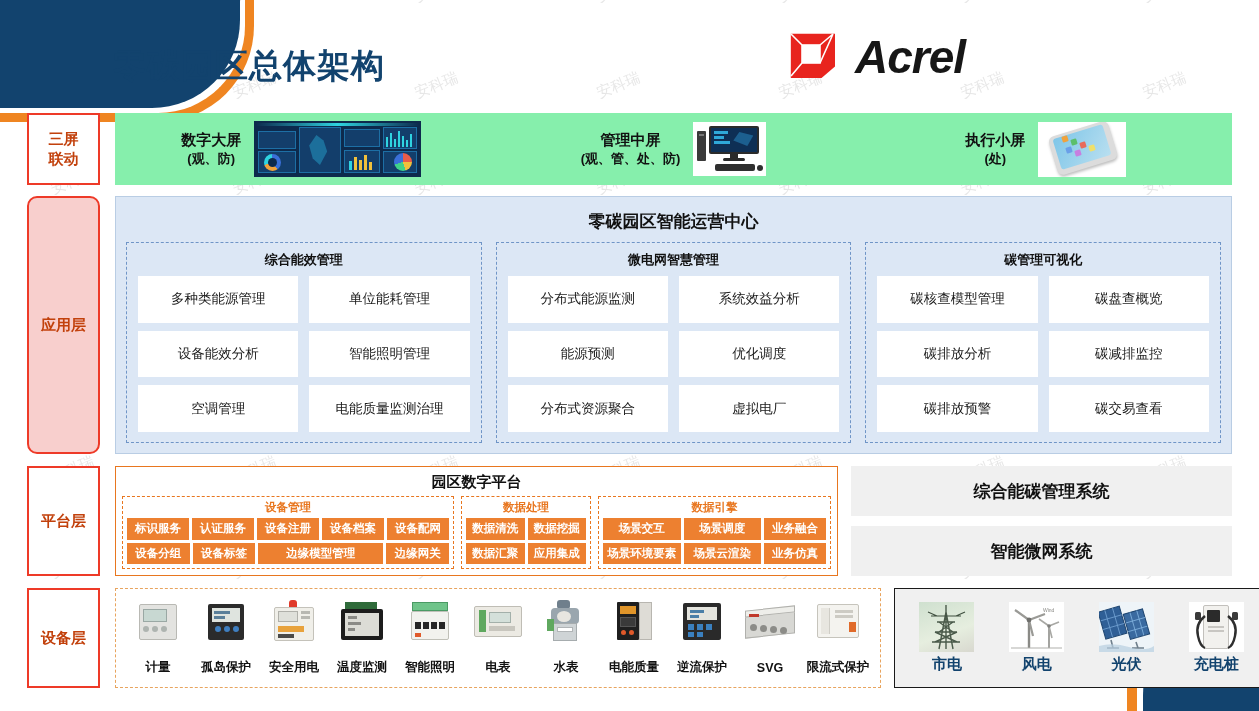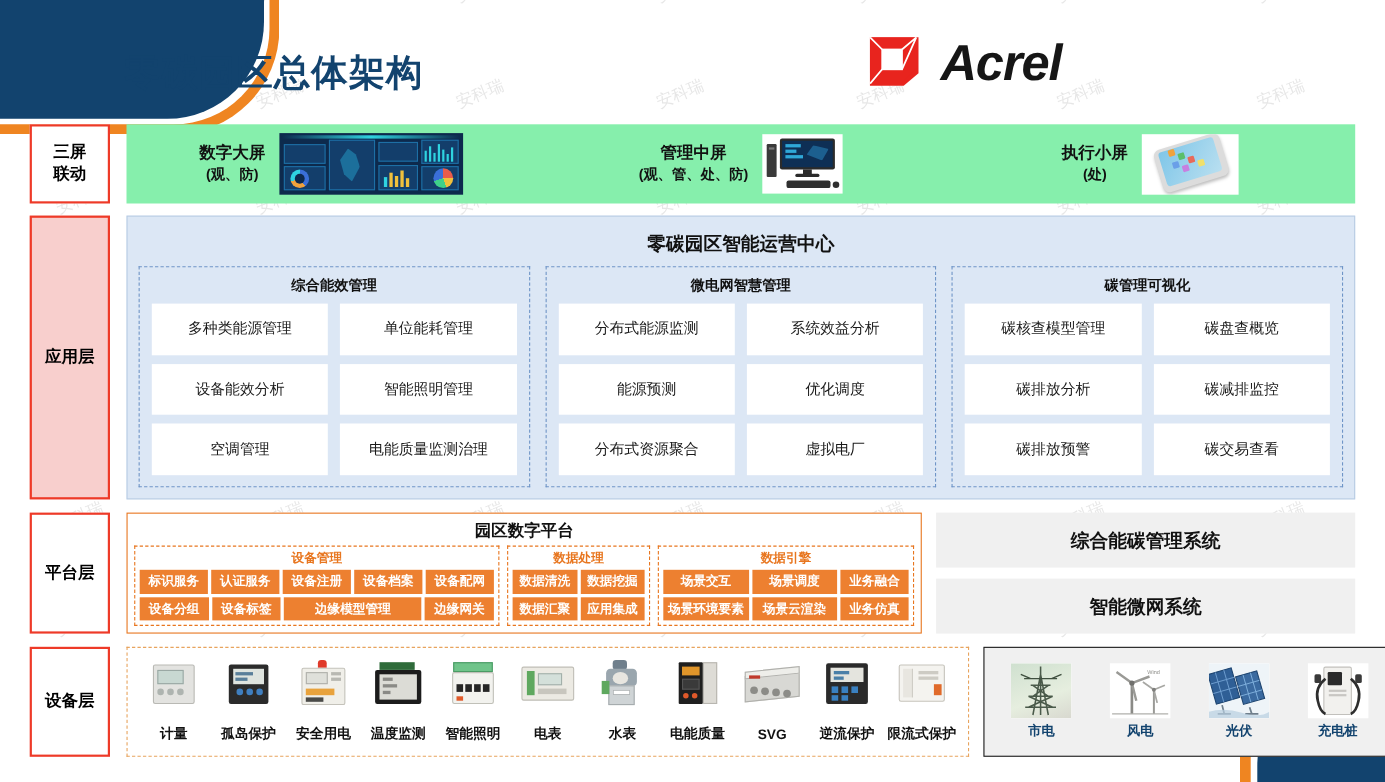--- a/index.html
+++ b/index.html
@@ -67,26 +67,26 @@
     letter-spacing: -1px; line-height: 48px;
   }
 
   
   .row { position: absolute; display: flex; align-items: stretch; z-index: 4; }
   .layer-label {
     border: 2px solid #ee3a28;
     background: #ffffff;
     display: flex; align-items: center; justify-content: center;
     text-align: center;
-    font-size: 15px; font-weight: bold; color: #000000;
+    font-size: 15px; font-weight: bold; color: #c2410c;
     line-height: 1.35;
     flex: 0 0 auto;
     width: 73px;
   }
-  .layer-label.pinkfill { background: #f8cfcd; }
+  .layer-label.pinkfill { background: #f8cfcd; border-radius: 10px; }
 
   
   #row-screens { left: 27px; top: 113px; width: 1205px; height: 72px; }
   .screens-band {
     flex: 1; margin-left: 15px;
     background: #86efac;
     display: flex; align-items: center;
   }
   .screen-item { flex: 1; display: flex; align-items: center; justify-content: center; gap: 13px; }
   .screen-caption { text-align: center; font-size: 15px; font-weight: bold; color: #111; line-height: 1.35; }
@@ -173,21 +173,21 @@
   .dev-pic { width: 54px; height: 44px; position: relative; }
   .dev-label { font-size: 12.5px; font-weight: bold; color: #111; white-space: nowrap; }
 
   .src-box {
     flex: 0 0 375px; border: 1.5px solid #1a1a1a; background: #f0f0f0;
     display: flex; align-items: center; justify-content: space-around;
     padding: 5px 7px;
   }
   .src-item { display: flex; flex-direction: column; align-items: center; gap: 3px; }
   .src-pic { width: 55px; height: 50px; background: #fff; position: relative; overflow: hidden; }
-  .src-label { font-size: 12px; font-weight: bold; color: #12436e; }
+  .src-label { font-size: 15px; font-weight: bold; color: #12436e; }
 
   
   .g { position: absolute; }
 </style>
 </head>
 <body>
 
 <div class="watermarks" id="wm-host">
     <div class="wm" style="left: 50px; top: -20px;">安科瑞</div>
     <div class="wm" style="left: 232px; top: -20px;">安科瑞</div>
@@ -562,44 +562,44 @@
           <div class="g" style="left:13px;top:6px;width:16px;height:8px;background:#e0952a;"></div>
           <div class="g" style="left:13px;top:17px;width:16px;height:10px;background:#3a3a3a;border:1px solid #555;"></div>
           <div class="g" style="left:14px;top:30px;width:5px;height:5px;background:#e0592a;border-radius:50%;"></div>
           <div class="g" style="left:22px;top:30px;width:5px;height:5px;background:#e0592a;border-radius:50%;"></div>
         </div>
         <div class="dev-label">电能质量</div>
       </div>
 
       <div class="dev-item">
         <div class="dev-pic">
-          <div class="g" style="left:2px;top:10px;width:50px;height:24px;background:#d8d8d4;border:1px solid #b0b0ac;transform:skewY(-6deg);"></div>
-          <div class="g" style="left:2px;top:6px;width:50px;height:7px;background:#eeeeea;border:1px solid #b0b0ac;transform:skewY(-6deg);"></div>
-          <div class="g" style="left:7px;top:22px;width:7px;height:7px;background:#8c8c88;border-radius:50%;"></div>
-          <div class="g" style="left:17px;top:23px;width:7px;height:7px;background:#8c8c88;border-radius:50%;"></div>
-          <div class="g" style="left:27px;top:24px;width:7px;height:7px;background:#8c8c88;border-radius:50%;"></div>
-          <div class="g" style="left:37px;top:25px;width:7px;height:7px;background:#8c8c88;border-radius:50%;"></div>
-          <div class="g" style="left:6px;top:12px;width:10px;height:3px;background:#c0392b;"></div>
-        </div>
-        <div class="dev-label">SVG</div>
-      </div>
-
-      <div class="dev-item">
-        <div class="dev-pic">
           <div class="g" style="left:8px;top:3px;width:38px;height:37px;background:#2a2a2a;border-radius:2px;"></div>
           <div class="g" style="left:12px;top:7px;width:30px;height:13px;background:#e4e4de;"></div>
           <div class="g" style="left:15px;top:10px;width:14px;height:3px;background:#4a7fa8;"></div>
           <div class="g" style="left:15px;top:15px;width:9px;height:3px;background:#4a7fa8;"></div>
           <div class="g" style="left:13px;top:24px;width:6px;height:6px;background:#3a80c0;"></div>
           <div class="g" style="left:22px;top:24px;width:6px;height:6px;background:#3a80c0;"></div>
           <div class="g" style="left:31px;top:24px;width:6px;height:6px;background:#3a80c0;"></div>
           <div class="g" style="left:13px;top:32px;width:6px;height:5px;background:#3a80c0;"></div>
           <div class="g" style="left:22px;top:32px;width:6px;height:5px;background:#3a80c0;"></div>
         </div>
         <div class="dev-label">逆流保护</div>
+      </div>
+
+      <div class="dev-item">
+        <div class="dev-pic">
+          <div class="g" style="left:2px;top:10px;width:50px;height:24px;background:#d8d8d4;border:1px solid #b0b0ac;transform:skewY(-6deg);"></div>
+          <div class="g" style="left:2px;top:6px;width:50px;height:7px;background:#eeeeea;border:1px solid #b0b0ac;transform:skewY(-6deg);"></div>
+          <div class="g" style="left:7px;top:22px;width:7px;height:7px;background:#8c8c88;border-radius:50%;"></div>
+          <div class="g" style="left:17px;top:23px;width:7px;height:7px;background:#8c8c88;border-radius:50%;"></div>
+          <div class="g" style="left:27px;top:24px;width:7px;height:7px;background:#8c8c88;border-radius:50%;"></div>
+          <div class="g" style="left:37px;top:25px;width:7px;height:7px;background:#8c8c88;border-radius:50%;"></div>
+          <div class="g" style="left:6px;top:12px;width:10px;height:3px;background:#c0392b;"></div>
+        </div>
+        <div class="dev-label">SVG</div>
       </div>
 
       <div class="dev-item">
         <div class="dev-pic">
           <div class="g" style="left:6px;top:4px;width:42px;height:34px;background:#f4f3ef;border:1px solid #c6c4bc;border-radius:2px;"></div>
           <div class="g" style="left:10px;top:8px;width:9px;height:26px;background:#e8e6e0;border-right:1px solid #cfcdc6;"></div>
           <div class="g" style="left:24px;top:10px;width:18px;height:3px;background:#cdcbc4;"></div>
           <div class="g" style="left:24px;top:15px;width:18px;height:3px;background:#cdcbc4;"></div>
           <div class="g" style="left:38px;top:22px;width:7px;height:10px;background:#e06a2a;"></div>
         </div>

